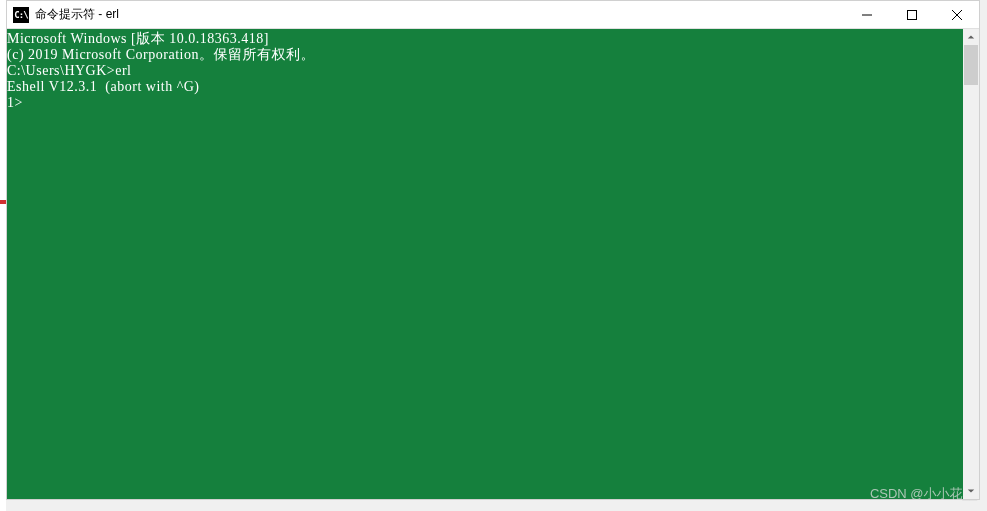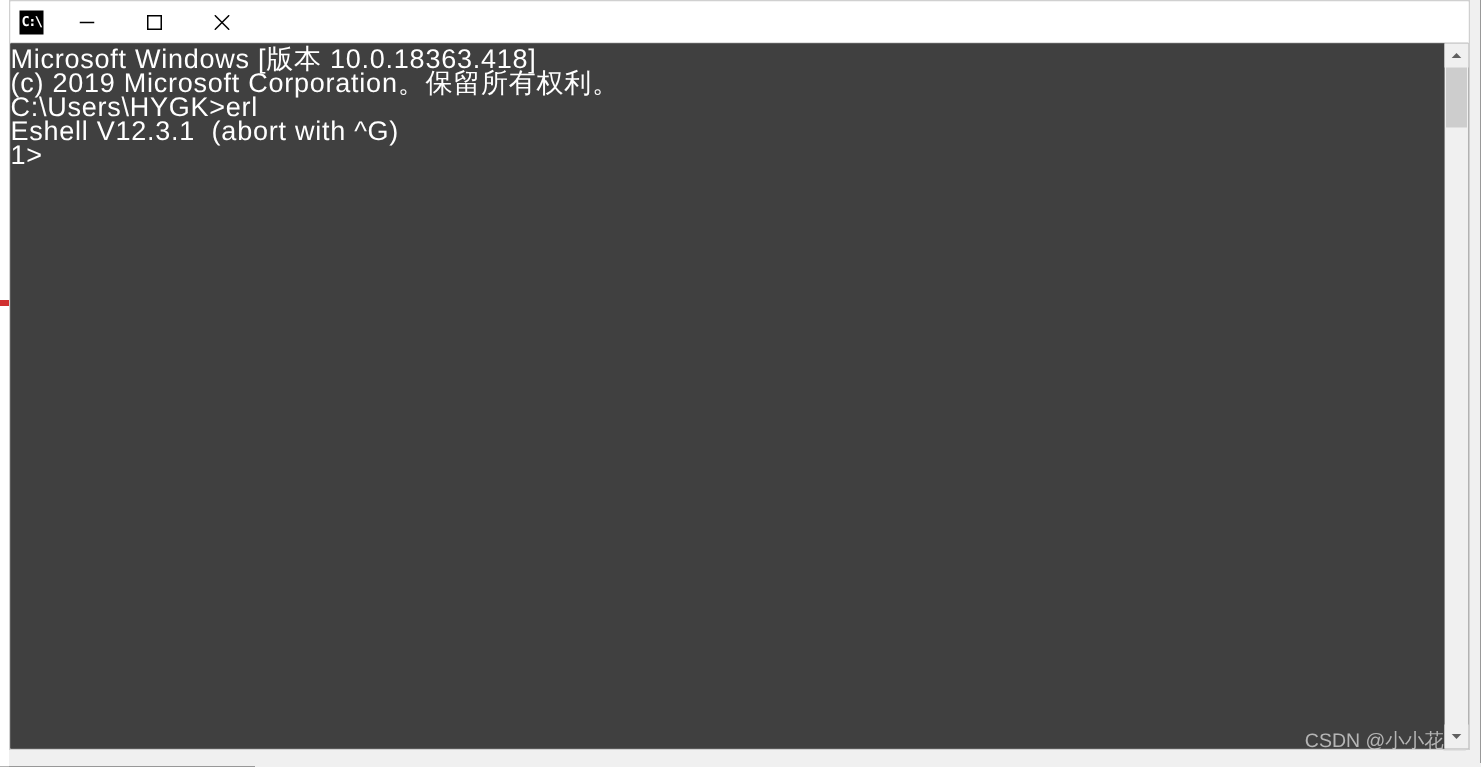--- a/index.html
+++ b/index.html
@@ -71,24 +71,24 @@
       height: 10px;
     }
     .terminal-area {
       flex: 1;
       display: flex;
       background: #000;
       min-height: 0;
     }
     .terminal {
       flex: 1;
-      background: #404040;
+      background: #15803d;
       color: #ffffff;
-      font-family: Liberation Sans, sans-serif;
-      font-size: 18px;
+      font-family: Liberation Serif, serif;
+      font-size: 14px;
       line-height: 16px;
       padding: 2px 0 0 0;
       white-space: pre;
       overflow: hidden;
       letter-spacing: 0.5px;
     }
     .terminal-line {
       display: block;
     }
     .prompt-input {
@@ -148,20 +148,21 @@
   </style>
 </head>
 <body>
 
 <div class="left-edge"></div>
 <div class="left-red"></div>
 
 <div class="window">
   <div class="titlebar">
     <div class="titlebar-icon">C:\</div>
+    <div class="titlebar-title">命令提示符 - erl</div>
     <div class="window-controls">
       <div class="wc-btn">
         <svg viewBox="0 0 10 10">
             <line x1="0" y1="5" x2="10" y2="5" stroke="#000" stroke-width="1"></line>
           </svg>
       </div>
       <div class="wc-btn">
         <svg viewBox="0 0 10 10">
             <rect x="0.5" y="0.5" width="9" height="9" fill="none" stroke="#000" stroke-width="1"></rect>
           </svg>

